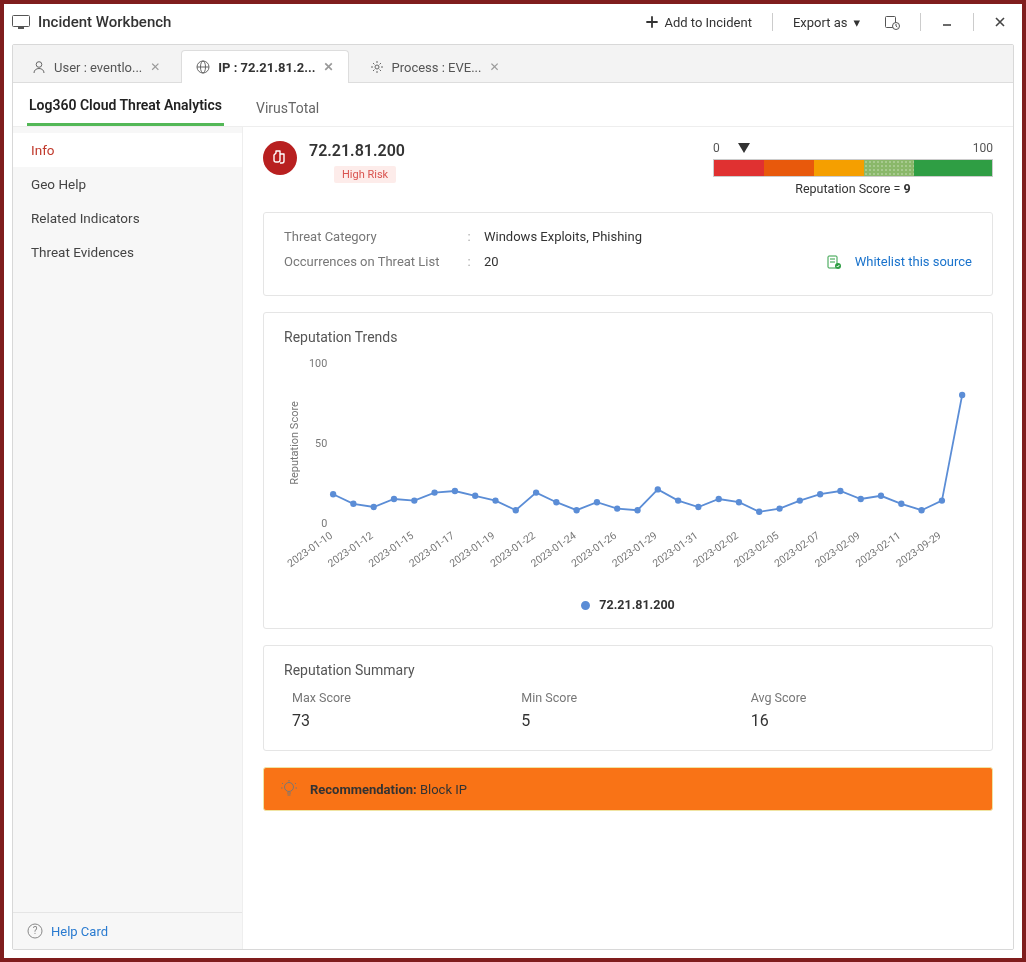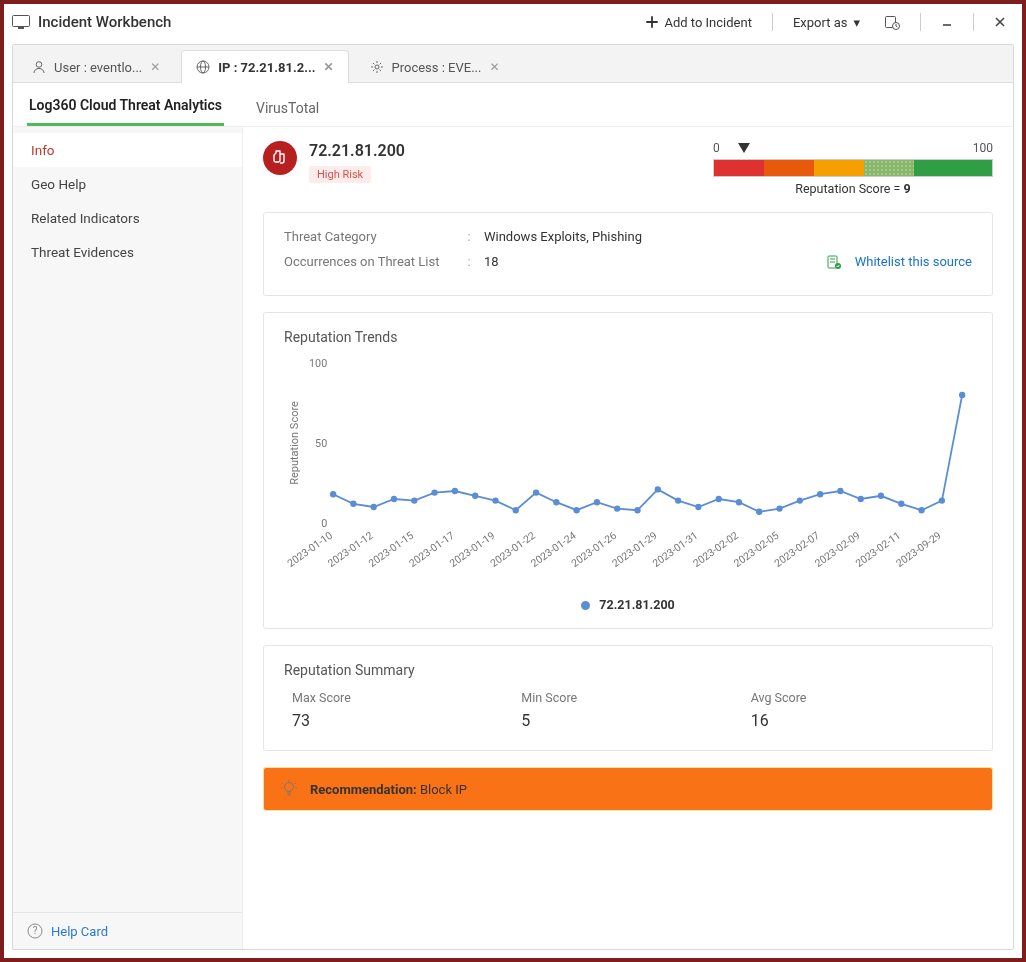--- a/index.html
+++ b/index.html
@@ -29,21 +29,21 @@
   .side-items { padding-top:6px; flex:1;}
   .side-item { padding:9px 18px; font-size:13.5px; color:#444; cursor:pointer;}
   .side-item.active { background:#fff; color:#c0392b;}
   .help { margin-top:auto; border-top:1px solid #e5e5e5; padding:10px 14px; display:flex; align-items:center; gap:8px; color:#2a7bd0; cursor:pointer;}
   .main { flex:1; overflow:auto; padding:14px 20px; background:#fff; display:flex; flex-direction:column; gap:16px;}
   
   .iphdr { display:flex; gap:16px; align-items:flex-start;}
   .iphdr .left { display:flex; gap:12px; align-items:flex-start;}
   .stop-badge { width:34px; height:34px; border-radius:50%; background:#b82020; display:flex; align-items:center; justify-content:center; color:#fff;}
   .ip-title { font-size:16px; font-weight:600; color:#333;}
-  .risk-chip { display:inline-block; background:#fdecea; color:#d9534f; font-size:11px; padding:2px 8px; border-radius:2px; margin-top:6px;}
+  .risk-chip { display:inline-block; background:#fdecea; color:#d9534f; font-size:11px; padding:2px 8px; border-radius:2px; margin-top:6px;margin-left:25px;}
   .iphdr .right { margin-left:auto; width:280px;}
   .scale-labels { display:flex; justify-content:space-between; font-size:12px; color:#555; position:relative;}
   .scale-marker { position:absolute; top:2px; width:0; height:0; border-left:6px solid transparent; border-right:6px solid transparent; border-top:10px solid #333;}
   .scale-bar { height:18px; display:flex; margin-top:4px; border:1px solid #ccc;}
   .scale-bar span { display:block; height:100%; }
   .scale-bar .s1 { background:#e03131; width:18%; }
   .scale-bar .s2 { background:#e8590c; width:18%; }
   .scale-bar .s3 { background:#f59f00; width:18%; }
   .scale-bar .s4 { background:#8ab86a; width:18%; background-image:radial-gradient(rgba(255,255,255,.25) 1px, transparent 1px); background-size:4px 4px;}
   .scale-bar .s5 { background:#2f9e44; width:28%; }
@@ -215,21 +215,21 @@
 
         <div class="card">
           <div class="kv">
             <span class="k">Threat Category</span>
             <span class="c">:</span>
             <span class="v">Windows Exploits, Phishing</span>
           </div>
           <div class="kv">
             <span class="k">Occurrences on Threat List</span>
             <span class="c">:</span>
-            <span class="v">18</span>
+            <span class="v">20</span>
             <span class="whitelist">
               <span class="ico">
                 <svg width="14" height="14" viewBox="0 0 14 14">
                     <rect x="1" y="1" width="9" height="12" rx="1" fill="none" stroke="#2f9e44"></rect>
                     <path d="M3 4h5M3 7h5" stroke="#2f9e44"></path>
                     <circle cx="11" cy="11" r="3" fill="#2f9e44"></circle>
                     <path d="M9.7 11l1 1 1.6-2" stroke="#fff" fill="none"></path>
                   </svg>
               </span>
               <span>Whitelist this source</span>

